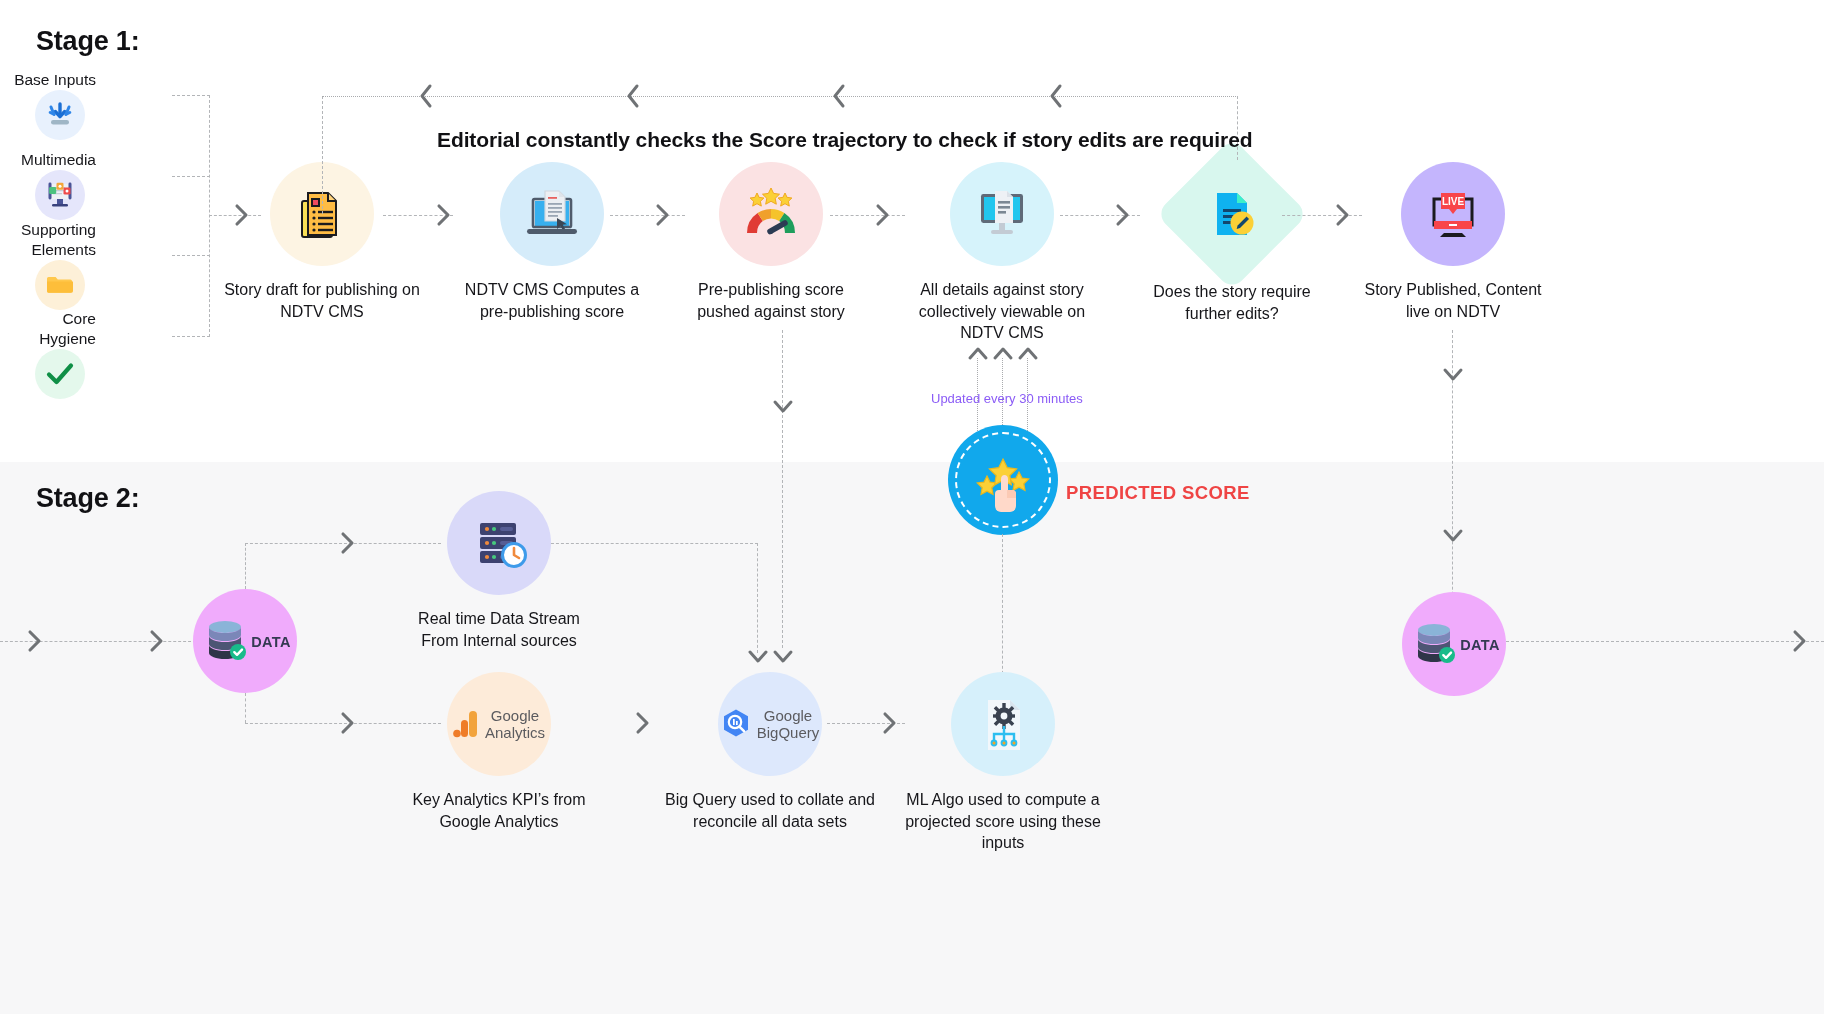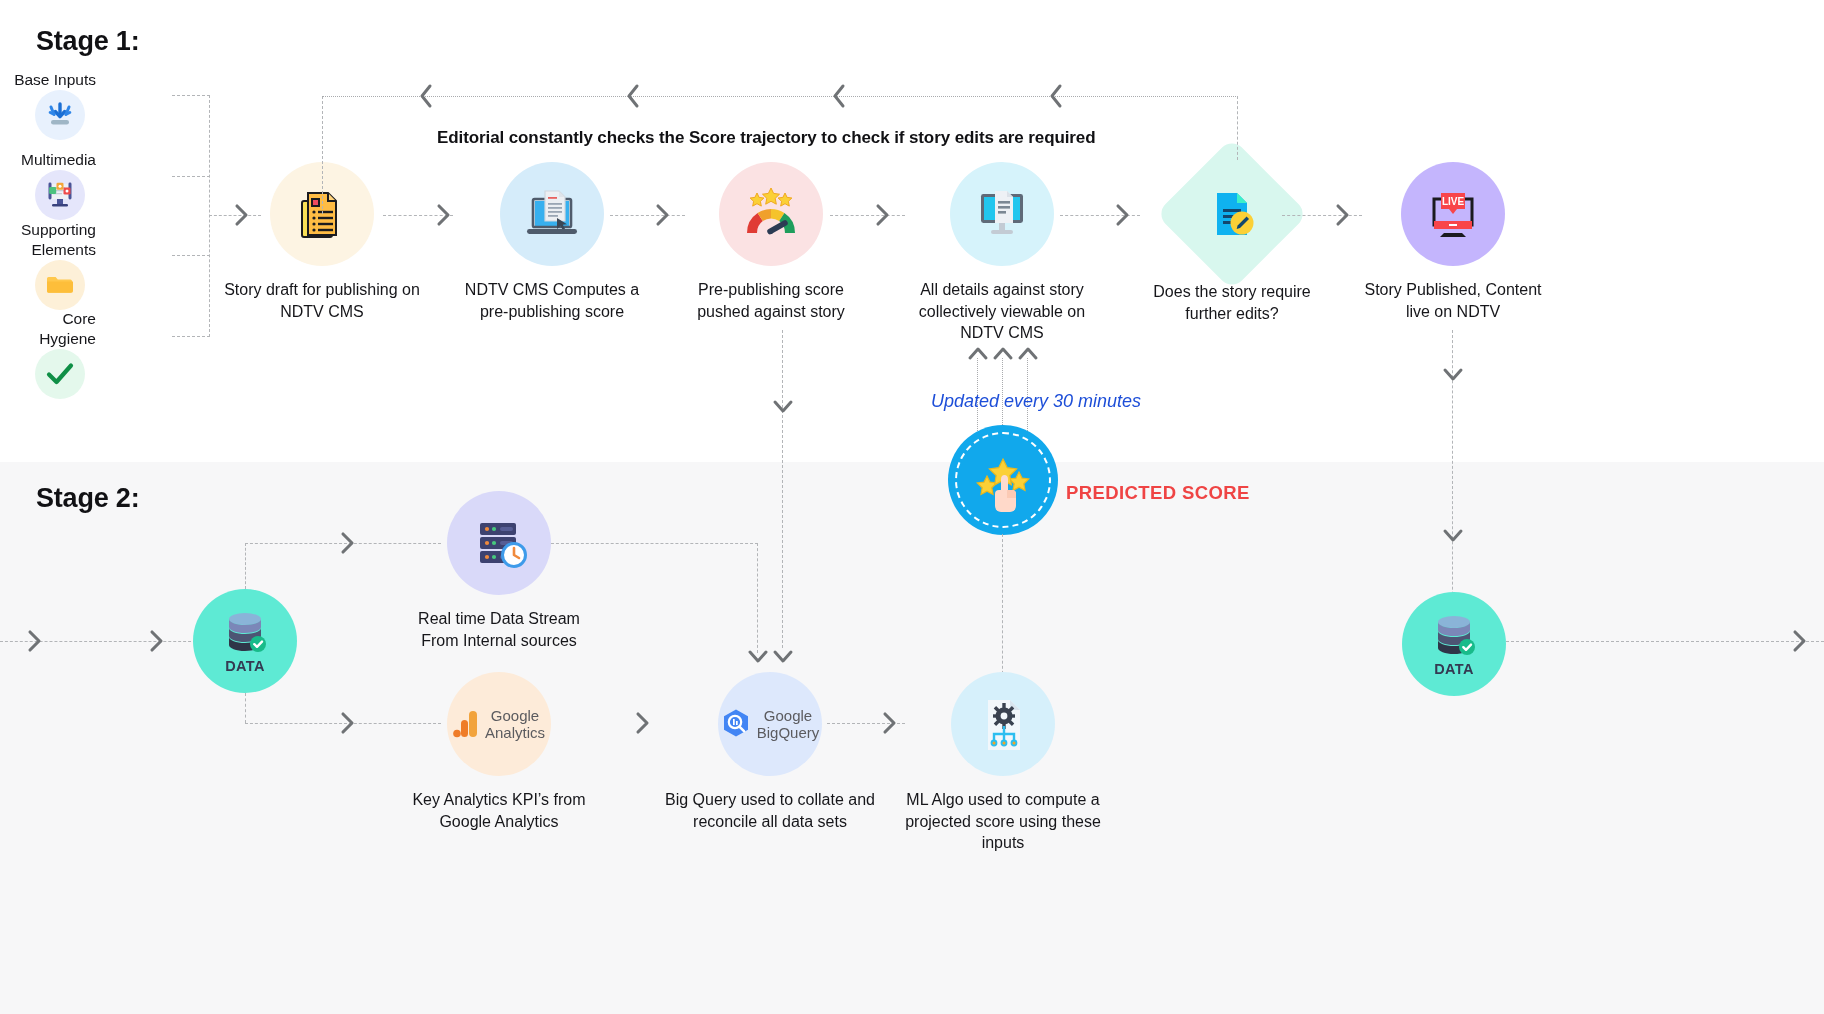--- a/index.html
+++ b/index.html
@@ -65,45 +65,45 @@
   }
   .dline{ position:absolute; }
   .dline.h{ border-top:1.6px dashed #b3b5b8; height:0; }
   .dline.v{ border-left:1.6px dashed #b3b5b8; width:0; }
   .dline.hd{ border-top:1.8px dotted #a9abae; height:0; }
   .dline.vd{ border-left:1.8px dotted #a9abae; width:0; }
 
   
   #loop-banner{
     position:absolute; left:437px; top:128px;
-    font-size:17px; font-weight:bold; color:#111114; letter-spacing:-0.1px;
+    font-size:21px; font-weight:bold; color:#111114; letter-spacing:-0.1px;
   }
   #update-note{
     position:absolute; left:931px; top:391px;
-    font-size:18px; color:#1d4ed8;font-style:italic;
+    font-size:13px; color:#8b5cf6;
   }
 
   
   #pred-badge{
     position:absolute; left:948px; top:425px; width:110px; height:110px;
     border-radius:50%; background:#11a8ec; display:flex;
     align-items:center; justify-content:center;
   }
   #pred-badge .ring{
     position:absolute; left:7px; top:7px; right:7px; bottom:7px;
     border:2.4px dashed #ffffff; border-radius:50%;
   }
   #pred-label{
     position:absolute; left:1066px; top:482px;
     font-size:18.5px; font-weight:bold; letter-spacing:0.4px; color:#ef4444;
   }
 
   
-  .data-node .bubble{ background:#5eead4; width:104px; height:104px;
-    flex-direction:column; }
+  .data-node .bubble{ background:#f0abfc; width:104px; height:104px;
+    flex-direction:row; }
   .data-word{ font-size:14.5px; font-weight:bold; color:#343a52;
     letter-spacing:0.4px; margin-top:1px; }
 
   
   .logo-lockup{ display:flex; align-items:center; gap:6px; }
   .logo-txt{ font-size:15px; line-height:17px; color:#5b5b5f; }
 </style>
 </head>
 <body>
 

